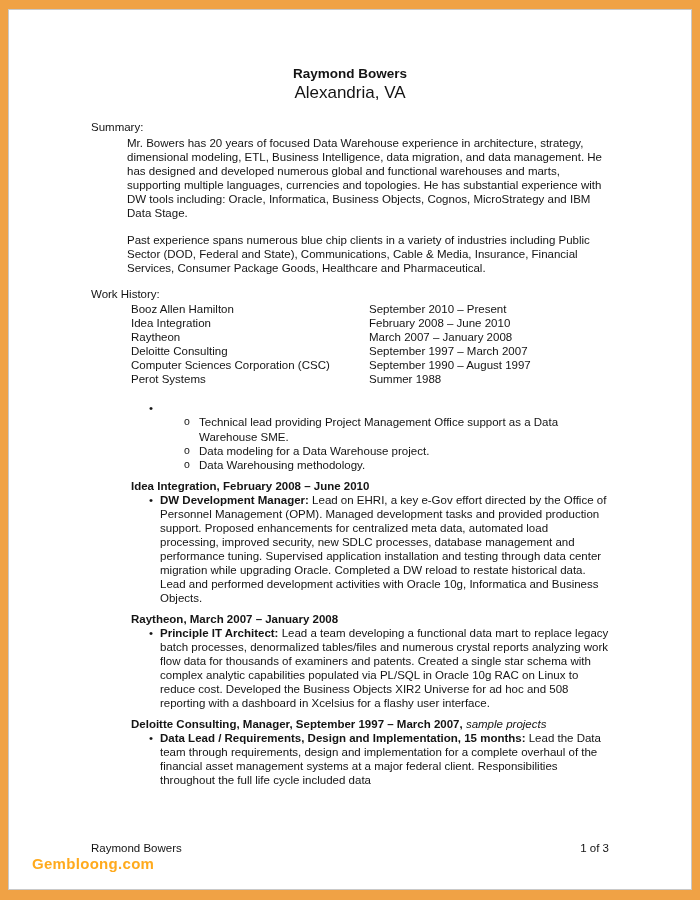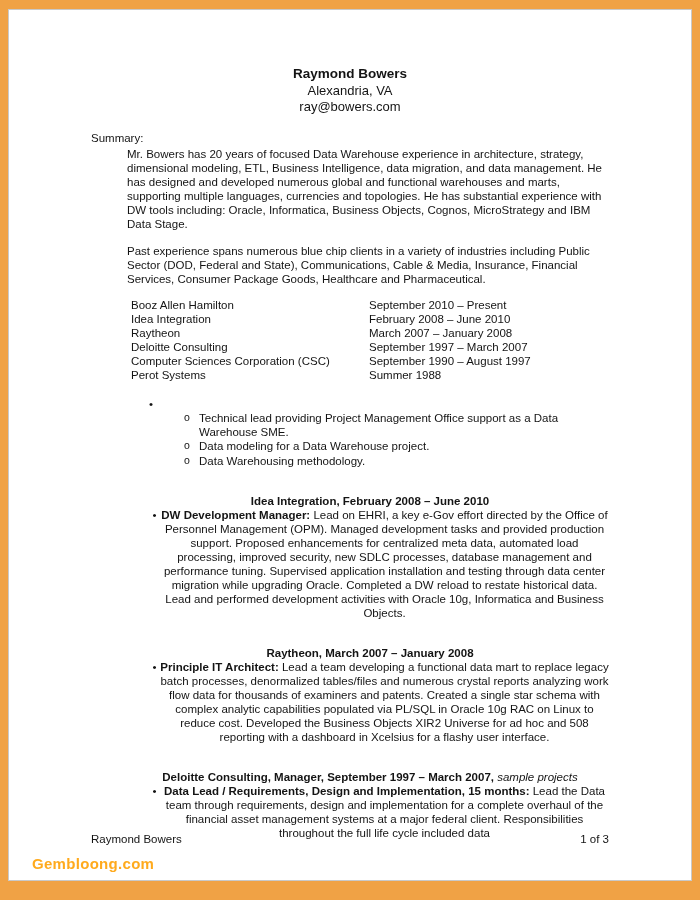--- a/index.html
+++ b/index.html
@@ -2,52 +2,52 @@
 <html style="--frame-orange: #f0a245; --watermark-gold: #ffaa1d;"><head>
 <meta charset="utf-8">
 <style>
   * { margin:0; padding:0; box-sizing:border-box; }
   html,body { width:700px; height:900px; }
   body { font-family:"Liberation Sans", sans-serif; background:#fff; }
 
   .frame {
     width:700px; height:900px;
     background:var(--frame-orange,#f0a245);
-    padding:9px 8px 19px 8px;
+    padding:9px 8px 10px 8px;
     position:relative;
   }
   .page {
     background:#ffffff;
     border:1px solid #c9c9c9;
     width:100%; height:100%;
     position:relative;
     padding:56px 82px 0 82px;
     font-size:11.5px;
     line-height:1.22;
     color:#141414;
     overflow:hidden;
   }
 
   .doc-header { text-align:center; margin-bottom:16px; }
   .doc-name { font-size:13.5px; font-weight:bold; margin-bottom:1px; }
-  .doc-sub { font-size:13px; }
+  .doc-sub { font-size:17px; }
 
   .sec-heading { font-weight:normal; }
   .summary .sec-heading { margin-bottom:2px; }
   .summary p { margin-left:36px; }
   .summary p + p { margin-top:13px; }
 
   .work-history { margin-top:12px; }
   .work-history .sec-heading { margin-bottom:1px; }
   .wh-row { margin-left:40px; display:flex; }
   .wh-company { flex:0 0 238px; }
 
   .experience { margin-top:15px; }
   .experience .sec-heading { margin-bottom:3px; }
-  .job + .job { margin-top:26px;text-align:center; }
+  .job + .job { margin-top:7px; }
   .job-title { font-weight:bold; margin-left:40px; }
   .job-title .suffix { font-weight:normal; font-style:italic; }
 
   .bullet { display:flex; }
   .bullet.l1 { margin-left:58px; }
   .bullet.l1 .marker { flex:0 0 11px; }
   .bullet.l2 { margin-left:93px; }
   .bullet.l2 .marker { flex:0 0 15px; font-size:10.5px; }
   .btext b { font-weight:bold; }
 
@@ -70,30 +70,30 @@
 </style>
 </head>
 <body>
 
 <div class="frame">
   <div class="page">
 
     <div class="doc-header">
       <div class="doc-name">Raymond Bowers</div>
       <div class="doc-sub">Alexandria, VA</div>
-      <div class="doc-sub">ray@bowers.com</div>
     </div>
 
     <div class="summary">
       <div class="sec-heading">Summary:</div>
       <p>Mr. Bowers has 20 years of focused Data Warehouse experience in architecture, strategy, dimensional modeling, ETL, Business Intelligence, data migration, and data management.  He has designed and developed numerous global and functional warehouses and marts, supporting multiple languages, currencies and topologies. He has substantial experience with DW tools including: Oracle, Informatica, Business Objects, Cognos, MicroStrategy and IBM Data Stage.</p>
       <p>Past experience spans numerous blue chip clients in a variety of industries including Public Sector (DOD, Federal and State), Communications, Cable &amp; Media, Insurance, Financial Services, Consumer Package Goods, Healthcare and Pharmaceutical.</p>
     </div>
 
     <div class="work-history">
+      <div class="sec-heading">Work History:</div>
       <div class="wh-row">
         <span class="wh-company">Booz Allen Hamilton</span>
         <span class="wh-dates">September 2010 – Present</span>
       </div>
       <div class="wh-row">
         <span class="wh-company">Idea Integration</span>
         <span class="wh-dates">February 2008 – June 2010</span>
       </div>
       <div class="wh-row">
         <span class="wh-company">Raytheon</span>

